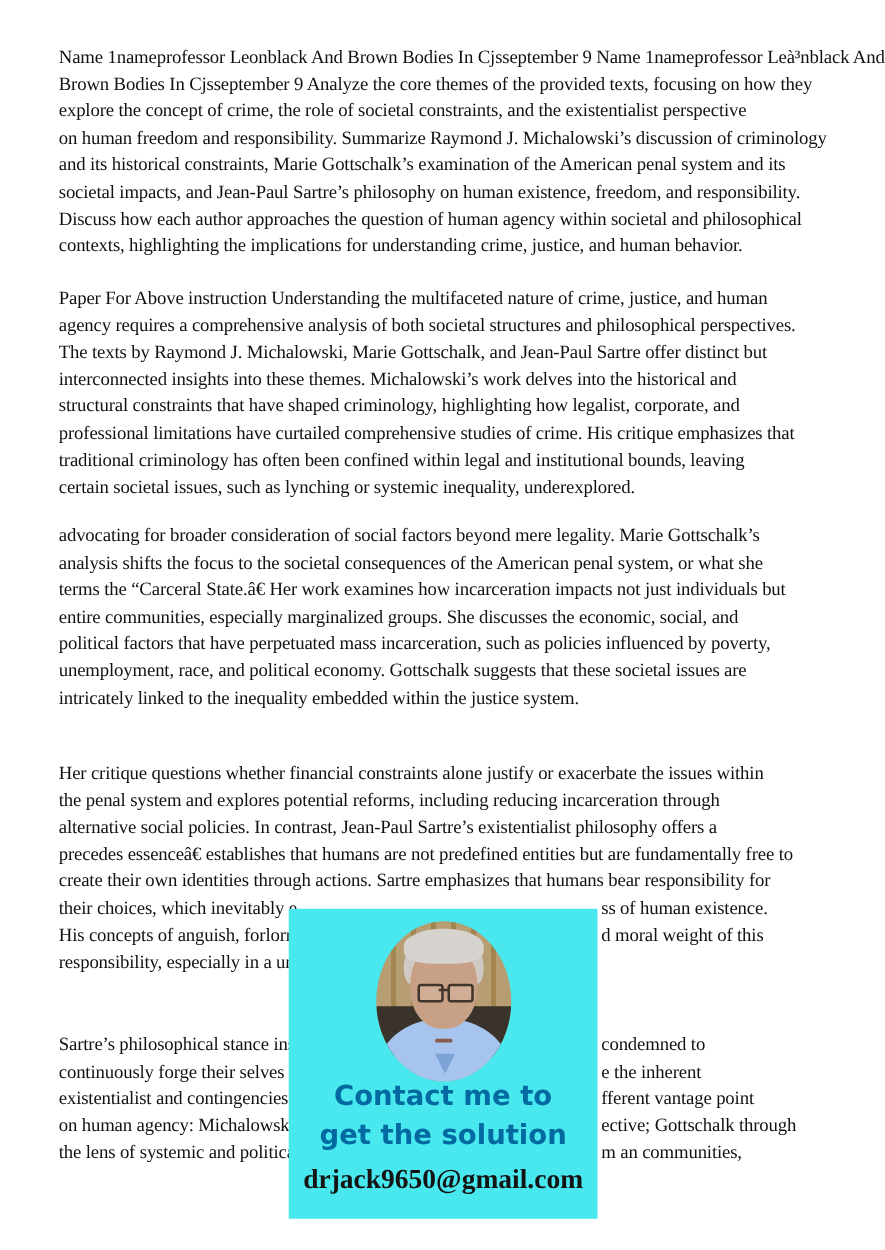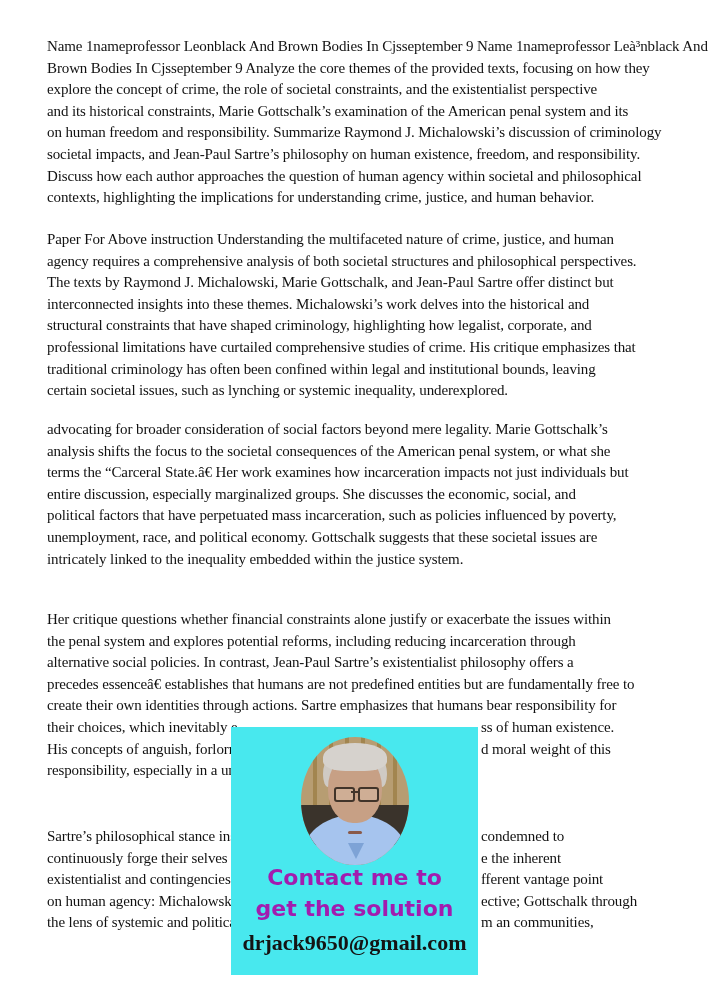--- a/index.html
+++ b/index.html
@@ -53,60 +53,60 @@
   .photo-hair-left{position:absolute;left:22px;top:24px;width:10px;height:26px;background:#cfcac4;border-radius:50%;}
   .photo-hair-right{position:absolute;left:76px;top:24px;width:10px;height:26px;background:#cfcac4;border-radius:50%;}
   .lens{position:absolute;top:50px;width:17px;height:11px;border:2px solid #41342a;border-radius:3px;background:rgba(230,215,200,0.25);}
   .lens-left{left:33px;}
   .lens-right{left:57px;}
   .glasses-bridge{position:absolute;left:50px;top:54px;width:8px;height:2px;background:#41342a;}
   .photo-mouth{position:absolute;left:47px;top:94px;width:14px;height:2.5px;background:#8a5a4a;border-radius:2px;}
   .ad-title{
     position:absolute;left:0;width:247px;text-align:center;
     font-family:"DejaVu Sans", sans-serif;font-weight:bold;
-    font-size:22px;color:#a21caf;
+    font-size:22px;color:#0369a1;
   }
   .ad-title-1{top:138px;}
   .ad-title-2{top:169px;}
   .ad-email{
     position:absolute;left:0;top:203px;width:247px;text-align:center;
     font-family:"Liberation Serif", serif;font-weight:bold;
     font-size:22px;color:#141414;
   }
 </style>
 </head>
 <body>
 
 <div class="page">
   <div>
       <div class="para p0">
         <div class="line">Name 1nameprofessor Leonblack And Brown Bodies In Cjsseptember 9 Name 1nameprofessor Leà³nblack And</div>
         <div class="line">Brown Bodies In Cjsseptember 9 Analyze the core themes of the provided texts, focusing on how they</div>
         <div class="line">explore the concept of crime, the role of societal constraints, and the existentialist perspective</div>
+        <div class="line">on human freedom and responsibility. Summarize Raymond J. Michalowski’s discussion of criminology</div>
         <div class="line">and its historical constraints, Marie Gottschalk’s examination of the American penal system and its</div>
-        <div class="line">on human freedom and responsibility. Summarize Raymond J. Michalowski’s discussion of criminology</div>
         <div class="line">societal impacts, and Jean-Paul Sartre’s philosophy on human existence, freedom, and responsibility.</div>
         <div class="line">Discuss how each author approaches the question of human agency within societal and philosophical</div>
         <div class="line">contexts, highlighting the implications for understanding crime, justice, and human behavior.</div>
       </div>
       <div class="para p1">
         <div class="line">Paper For Above instruction Understanding the multifaceted nature of crime, justice, and human</div>
         <div class="line">agency requires a comprehensive analysis of both societal structures and philosophical perspectives.</div>
         <div class="line">The texts by Raymond J. Michalowski, Marie Gottschalk, and Jean-Paul Sartre offer distinct but</div>
         <div class="line">interconnected insights into these themes. Michalowski’s work delves into the historical and</div>
         <div class="line">structural constraints that have shaped criminology, highlighting how legalist, corporate, and</div>
         <div class="line">professional limitations have curtailed comprehensive studies of crime. His critique emphasizes that</div>
         <div class="line">traditional criminology has often been confined within legal and institutional bounds, leaving</div>
         <div class="line">certain societal issues, such as lynching or systemic inequality, underexplored.</div>
       </div>
       <div class="para p2">
         <div class="line">advocating for broader consideration of social factors beyond mere legality. Marie Gottschalk’s</div>
         <div class="line">analysis shifts the focus to the societal consequences of the American penal system, or what she</div>
         <div class="line">terms the “Carceral State.â€ Her work examines how incarceration impacts not just individuals but</div>
-        <div class="line">entire discussion, especially marginalized groups. She discusses the economic, social, and</div>
+        <div class="line">entire communities, especially marginalized groups. She discusses the economic, social, and</div>
         <div class="line">political factors that have perpetuated mass incarceration, such as policies influenced by poverty,</div>
         <div class="line">unemployment, race, and political economy. Gottschalk suggests that these societal issues are</div>
         <div class="line">intricately linked to the inequality embedded within the justice system.</div>
       </div>
       <div class="para p3">
         <div class="line">Her critique questions whether financial constraints alone justify or exacerbate the issues within</div>
         <div class="line">the penal system and explores potential reforms, including reducing incarceration through</div>
         <div class="line">alternative social policies. In contrast, Jean-Paul Sartre’s existentialist philosophy offers a</div>
         <div class="line">precedes essenceâ€ establishes that humans are not predefined entities but are fundamentally free to</div>
         <div class="line">create their own identities through actions. Sartre emphasizes that humans bear responsibility for</div>

